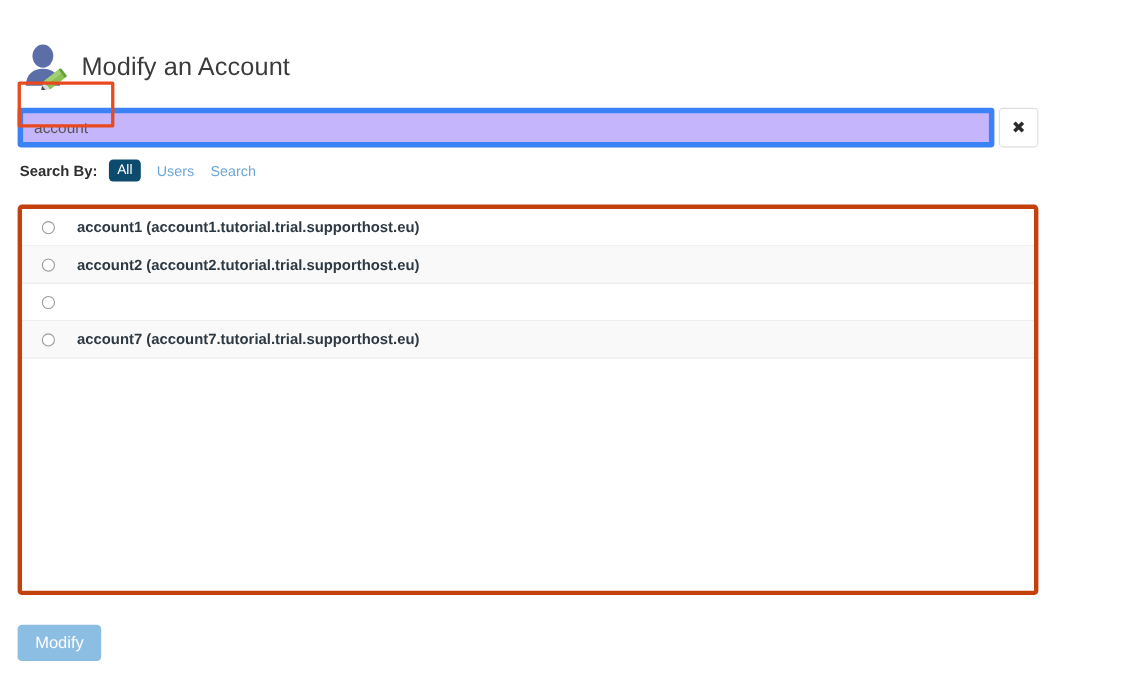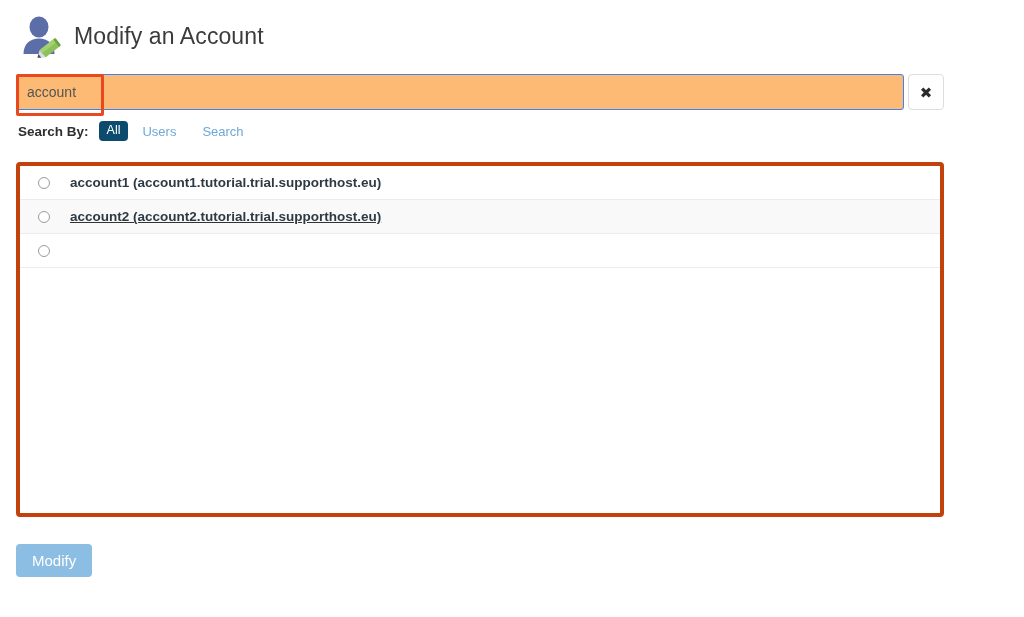--- a/index.html
+++ b/index.html
@@ -16,20 +16,21 @@
     position: relative;
   }
 
   
   .page-header {
     display: flex;
     align-items: center;
     padding: 14px 4px 0 18px;
     height: 58px;
     box-sizing: border-box;
+    margin-top: 24px;
   }
   .header-icon {
     width: 46px;
     height: 46px;
     position: relative;
     flex: 0 0 auto;
     margin-right: 10px;
   }
   .page-title {
     font-size: 23px;
@@ -45,27 +46,27 @@
     display: flex;
     align-items: stretch;
     margin: 16px 0 0 16px;
     width: 928px;
     height: 36px;
   }
   .search-input {
     flex: 1 1 auto;
     height: 36px;
     box-sizing: border-box;
-    border: 1px solid #3b82f6;
+    border: 5px solid #3b82f6;
     border-radius: 3px;
     padding: 0 10px;
     font-size: 14px;
     font-family: "Liberation Sans", "DejaVu Sans", sans-serif;
     color: #555555;
-    background: #fdba74;
+    background: #c4b5fd;
     outline: none;
     caret-color: #333;
   }
   .search-clear {
     width: 36px;
     height: 36px;
     margin-left: 4px;
     box-sizing: border-box;
     border: 1px solid #dddddd;
     border-radius: 4px;
@@ -118,21 +119,21 @@
     font-size: 12.5px;
     line-height: 1;
     margin-right: 14px;
     cursor: pointer;
     user-select: none;
     white-space: nowrap;
   }
   .filter-link {
     color: #6fa8d6;
     font-size: 13px;
-    margin-right: 26px;
+    margin-right: 15px;
     cursor: pointer;
     white-space: nowrap;
   }
   .filter-link:last-child { margin-right: 0; }
 
   
   .results-panel {
     margin: 20px 0 0 16px;
     width: 928px;
     height: 355px;
@@ -144,21 +145,21 @@
   }
   .result-row {
     display: flex;
     align-items: center;
     height: 34px;
     padding: 0 0 0 18px;
     box-sizing: border-box;
     border-bottom: 1px solid #ececec;
     cursor: pointer;
   }
-  .result-row.alt { background: #f9f9f9; text-decoration: underline; }
+  .result-row.alt { background: #f9f9f9; }
   .result-radio {
     width: 12px;
     height: 12px;
     border: 1px solid #9b9b9b;
     border-radius: 50%;
     background: #ffffff;
     flex: 0 0 auto;
     margin-right: 20px;
     box-sizing: border-box;
   }
@@ -226,17 +227,21 @@
     <span class="result-radio"></span>
     <span class="result-label">account1 (account1.tutorial.trial.supporthost.eu)</span>
   </div>
   <div class="result-row alt">
     <span class="result-radio"></span>
     <span class="result-label">account2 (account2.tutorial.trial.supporthost.eu)</span>
   </div>
   <div class="result-row">
     <span class="result-radio"></span>
   </div>
+  <div class="result-row alt">
+    <span class="result-radio"></span>
+    <span class="result-label">account7 (account7.tutorial.trial.supporthost.eu)</span>
+  </div>
 </div>
 
 <div class="submit-wrap">
   <button class="modify-button">Modify</button>
 </div>
 
 </body></html>

